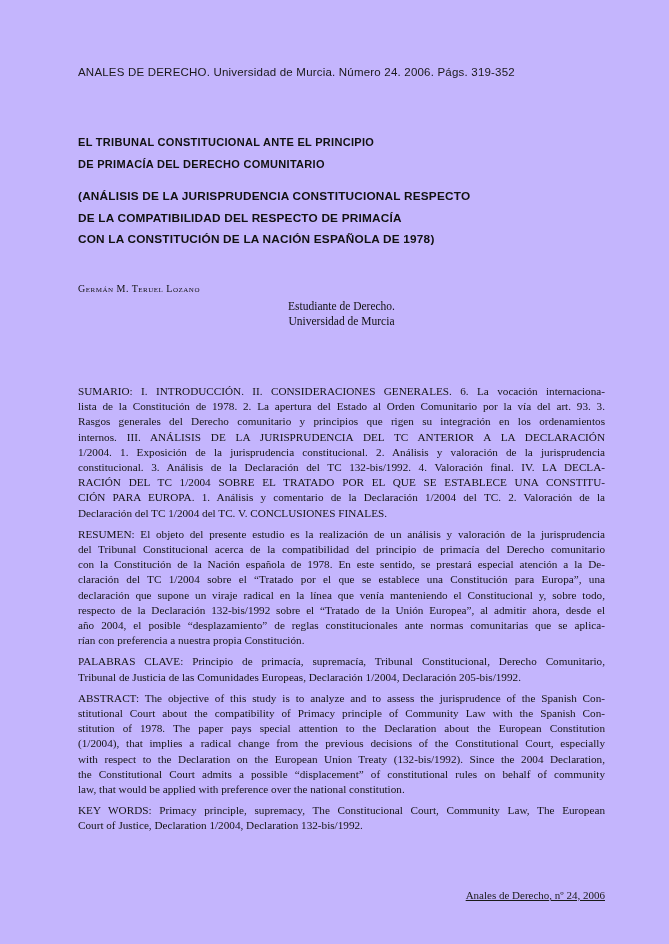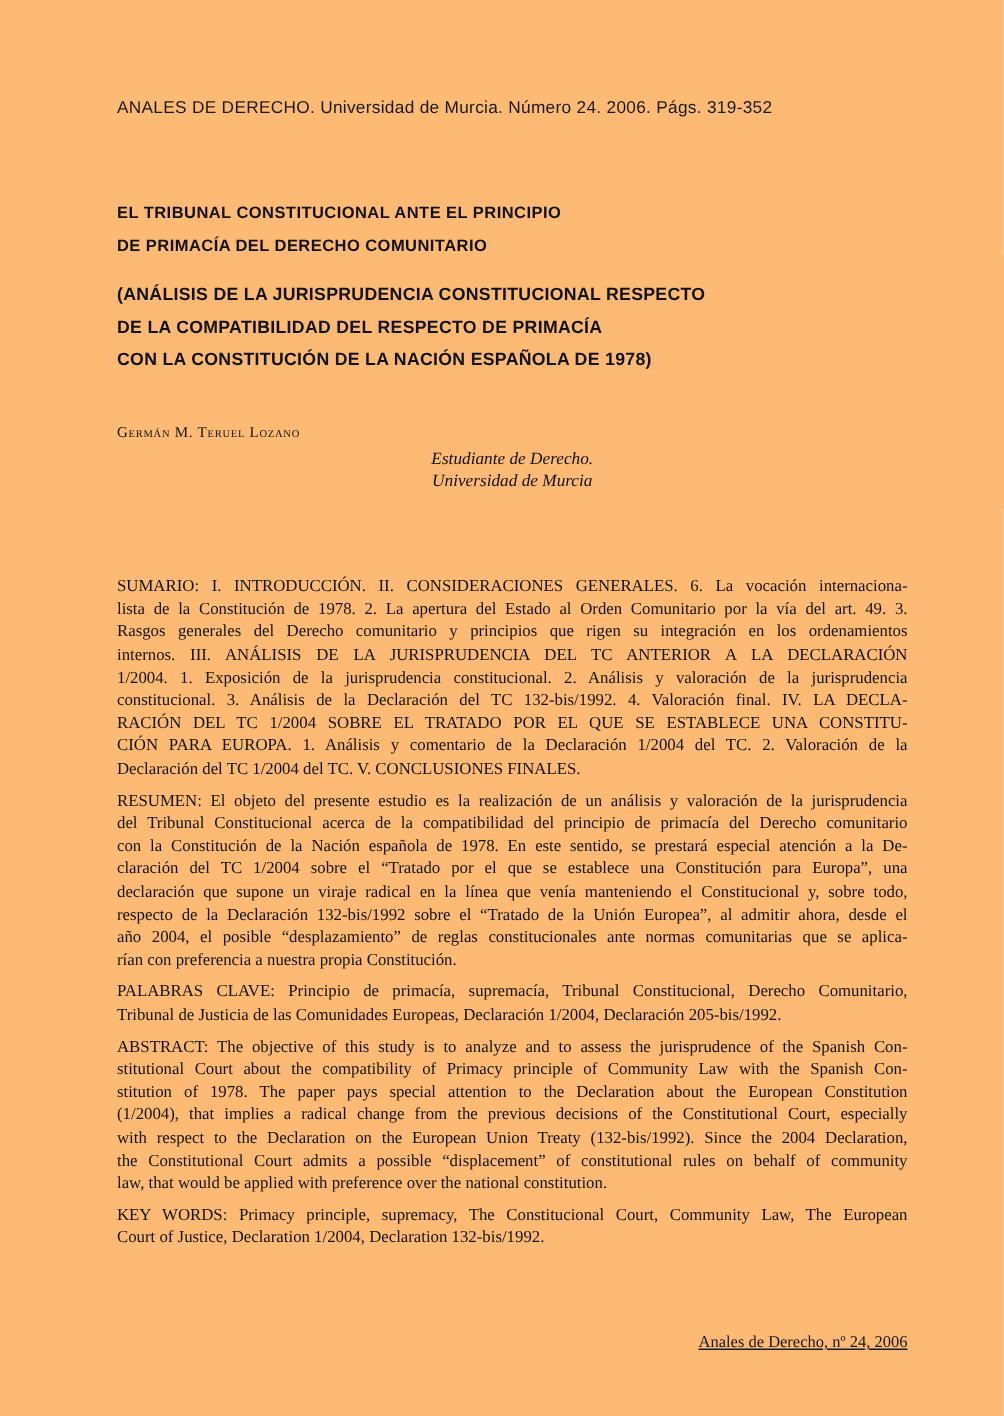--- a/index.html
+++ b/index.html
@@ -7,21 +7,21 @@
   body {
     background: #ffffff;
     color: #141414;
     font-family: "Liberation Serif", serif;
     position: relative;
     overflow: hidden;
   }
   .page {
     position: absolute;
     inset: 0;
-    background: #fdba74;
+    background: #c4b5fd;
   }
   .journal-header {
     position: absolute;
     top: 66px;
     left: 78px;
     width: 527px;
     font-family: "Liberation Sans", sans-serif;
     font-size: 11.5px;
     letter-spacing: 0.2px;
     color: #1a1a1a;
@@ -64,21 +64,20 @@
     letter-spacing: 0.5px;
     color: #111;
   }
   .author-affiliation {
     position: absolute;
     top: 299px;
     left: 78px;
     width: 527px;
     text-align: center;
     font-family: "Liberation Serif", serif;
-    font-style: italic;
     font-size: 11.5px;
     line-height: 15px;
     color: #111;
   }
   .front-matter {
     position: absolute;
     top: 384px;
     left: 78px;
     width: 527px;
     font-family: "Liberation Serif", serif;
@@ -129,21 +128,21 @@
   <div class="author-name">Germán M. Teruel Lozano</div>
 
   <div class="author-affiliation">
       <div class="line">Estudiante de Derecho.</div>
       <div class="line last">Universidad de Murcia</div>
     </div>
 
   <div class="front-matter">
     <div class="para">
         <div class="line">SUMARIO: I. INTRODUCCIÓN. II. CONSIDERACIONES GENERALES. 6. La vocación internaciona-</div>
-        <div class="line">lista de la Constitución de 1978. 2. La apertura del Estado al Orden Comunitario por la vía del art. 49. 3.</div>
+        <div class="line">lista de la Constitución de 1978. 2. La apertura del Estado al Orden Comunitario por la vía del art. 93. 3.</div>
         <div class="line">Rasgos generales del Derecho comunitario y principios que rigen su integración en los ordenamientos</div>
         <div class="line">internos. III. ANÁLISIS DE LA JURISPRUDENCIA DEL TC ANTERIOR A LA DECLARACIÓN</div>
         <div class="line">1/2004. 1. Exposición de la jurisprudencia constitucional. 2. Análisis y valoración de la jurisprudencia</div>
         <div class="line">constitucional. 3. Análisis de la Declaración del TC 132-bis/1992. 4. Valoración final. IV. LA DECLA-</div>
         <div class="line">RACIÓN DEL TC 1/2004 SOBRE EL TRATADO POR EL QUE SE ESTABLECE UNA CONSTITU-</div>
         <div class="line">CIÓN PARA EUROPA. 1. Análisis y comentario de la Declaración 1/2004 del TC. 2. Valoración de la</div>
         <div class="line last">Declaración del TC 1/2004 del TC. V. CONCLUSIONES FINALES.</div>
       </div>
     <div class="para">
         <div class="line">RESUMEN: El objeto del presente estudio es la realización de un análisis y valoración de la jurisprudencia</div>

